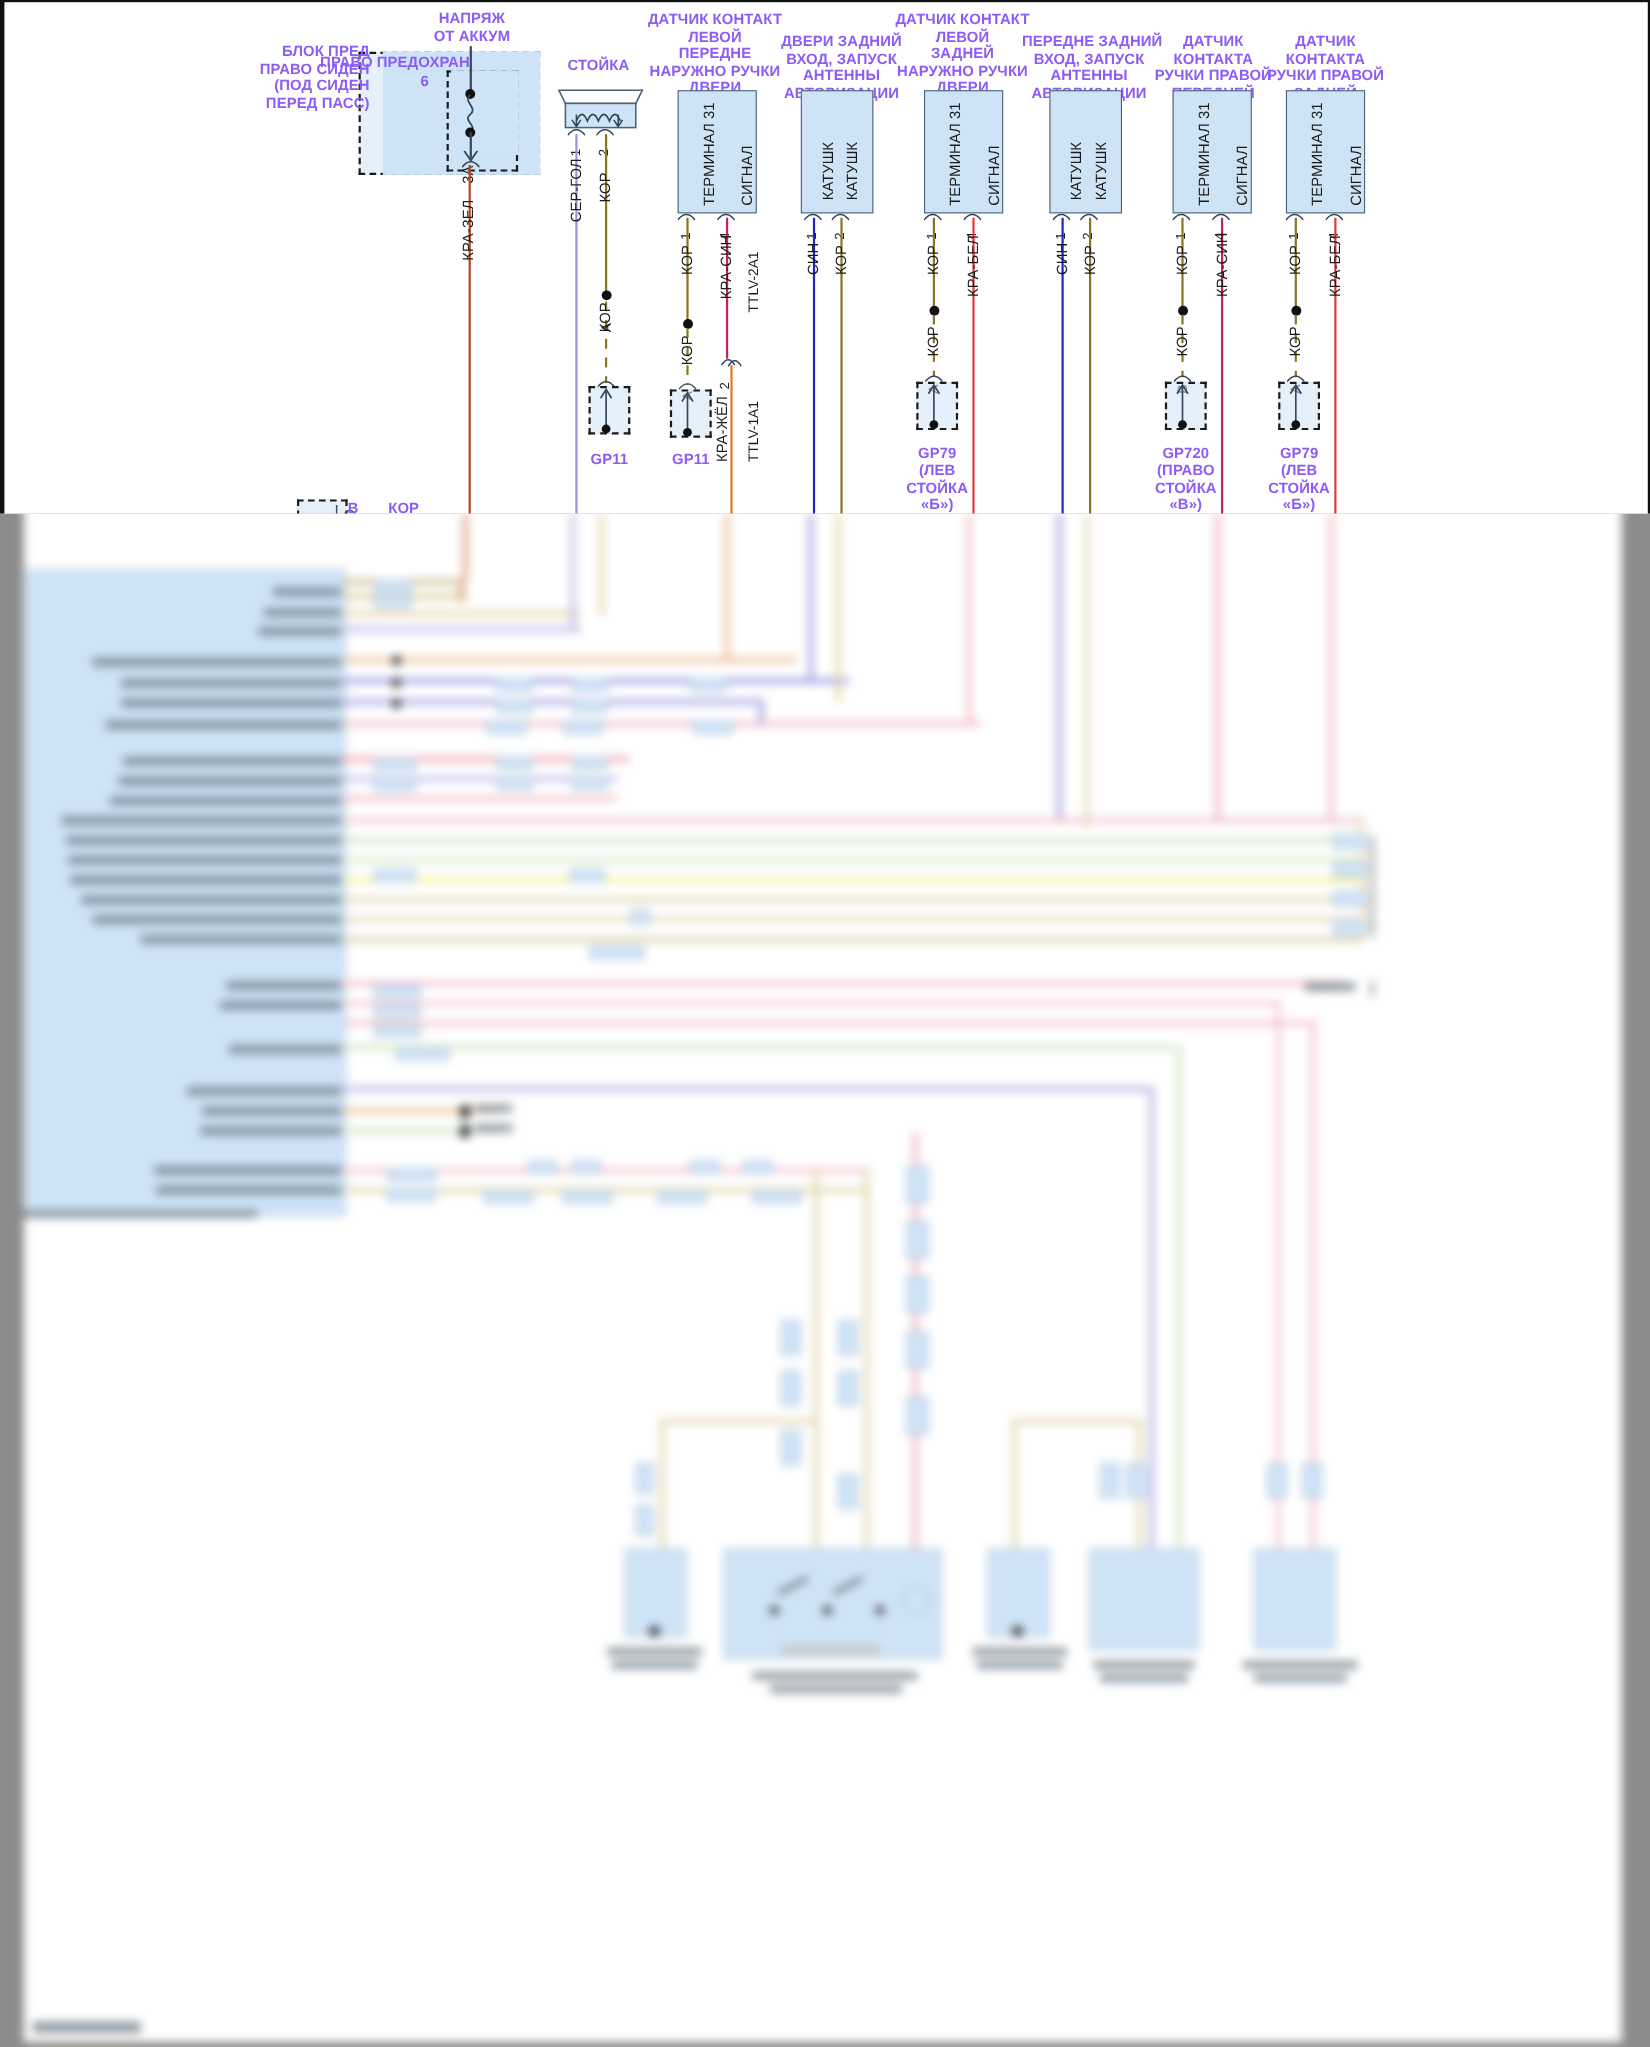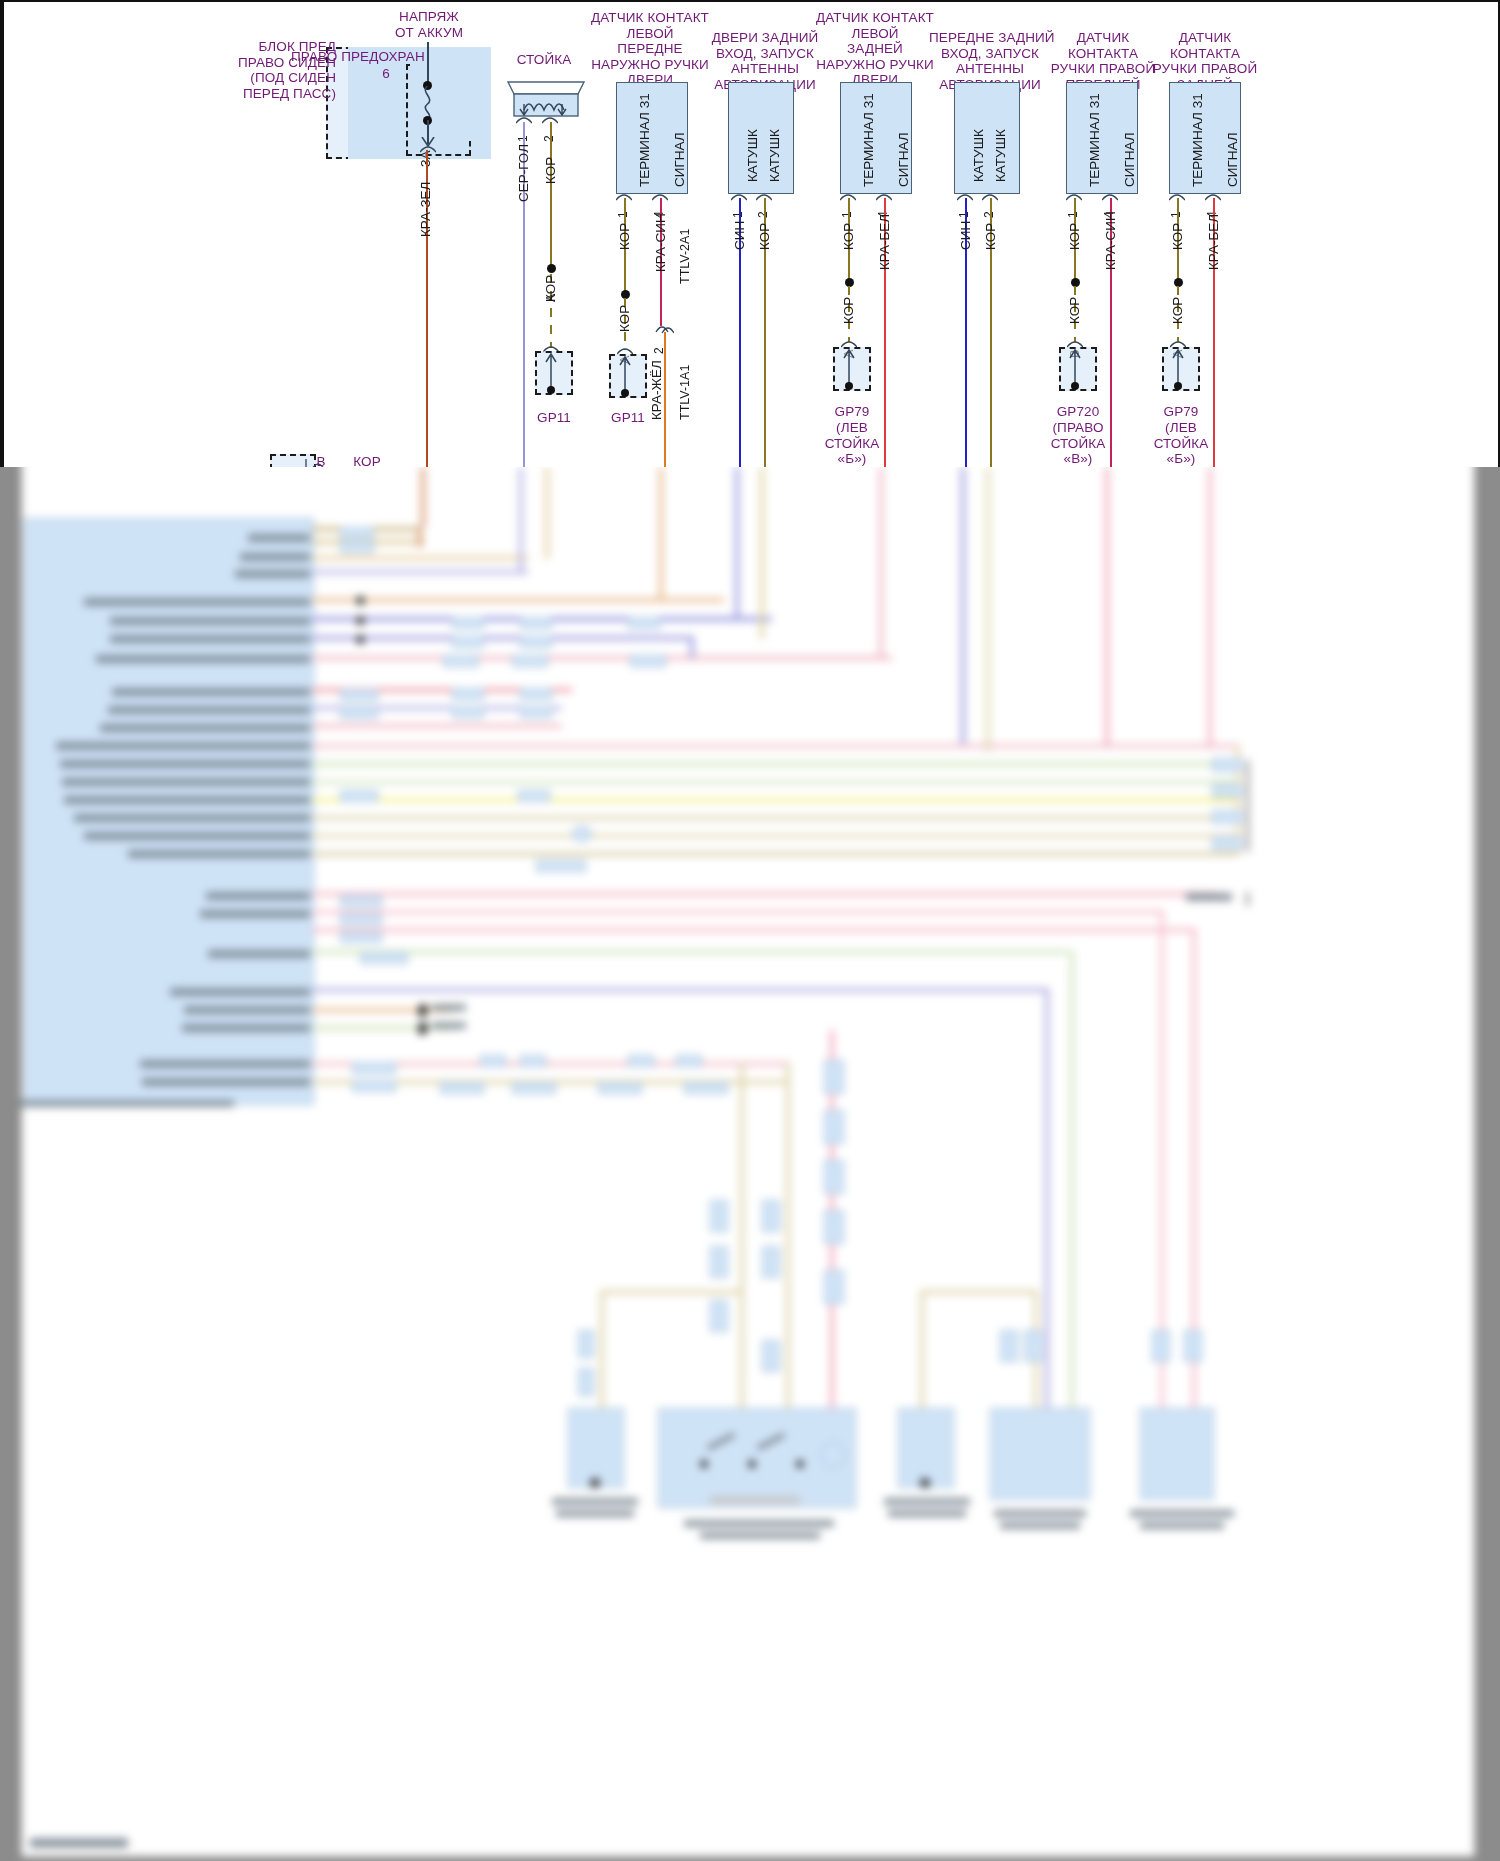--- a/index.html
+++ b/index.html
@@ -8,21 +8,21 @@
 
   
   #sharp{position:absolute;left:0;top:0;width:1500px;height:467px;background:#fff;overflow:hidden;
          border-left:4px solid #111;border-top:2px solid #111;border-right:2px solid #111;box-sizing:border-box;}
   
   #blurwrap{position:absolute;left:0;top:467px;width:1500px;height:1394px;overflow:hidden;background:#8c8c8c;}
   #blurinner{position:absolute;left:0;top:-467px;width:1500px;height:1861px;filter:blur(4.2px);}
   #paper{position:absolute;left:22px;top:0px;width:1452px;height:1856px;background:#fff;
          box-shadow:0 0 0 1px #b9b9b9;}
 
-  .lbl{position:absolute;color:#701a75;font-size:13.5px;line-height:15.5px;text-align:center;white-space:pre;letter-spacing:.1px;}
+  .lbl{position:absolute;color:#8b5cf6;font-size:13.5px;line-height:15.5px;text-align:center;white-space:pre;letter-spacing:.1px;font-weight:bold;}
   .vt{position:absolute;color:#1b1b1b;font-size:13.5px;white-space:nowrap;transform-origin:0 0;
       transform:rotate(-90deg);}
   .vt.sm{font-size:12.5px;}
   .pin{position:absolute;color:#1b1b1b;font-size:12px;white-space:nowrap;transform-origin:0 0;transform:rotate(-90deg);}
 
   .box{position:absolute;background:#cfe3f7;border:1.4px solid #4a6278;box-sizing:border-box;}
   .dashw{position:absolute;border:2px dashed #1b1b1b;box-sizing:border-box;background:rgba(207,227,247,.55);}
 
   .wire{position:absolute;width:2.4px;}
   .wire.dashed{background-image:linear-gradient(to bottom,currentColor 55%,transparent 55%);

